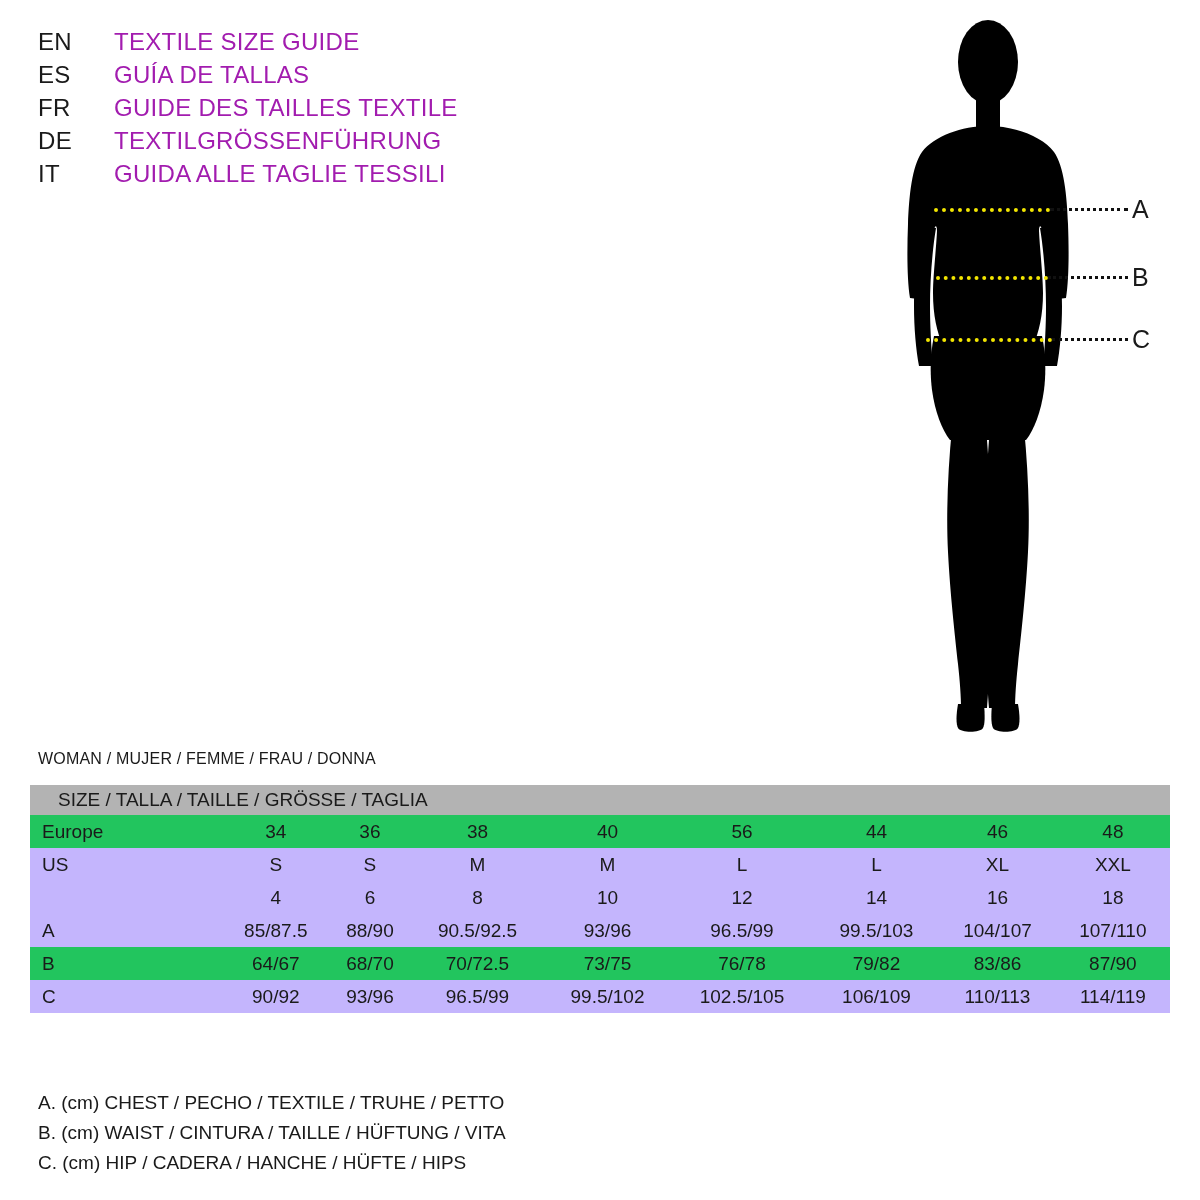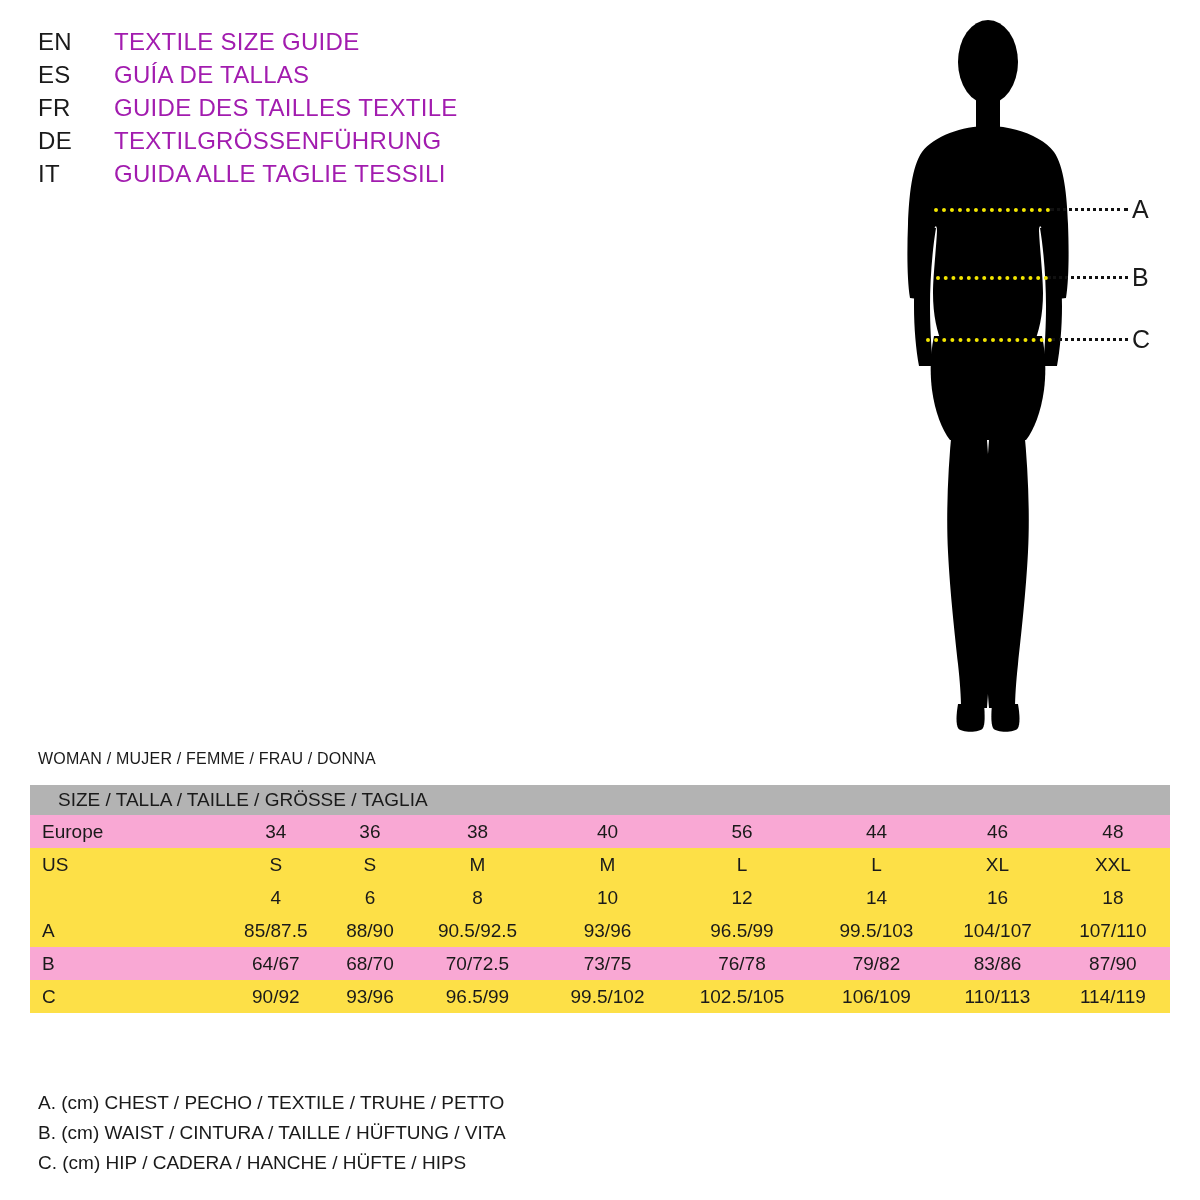--- a/index.html
+++ b/index.html
@@ -105,24 +105,24 @@
     width: 180px;
   }
   .header-row td {
     background: #b3b3b3;
     text-align: left;
     padding-left: 28px;
     height: 30px;
     font-size: 19px;
   }
   .row-alt td {
-    background: #fde047;
+    background: #c4b5fd;
   }
   .row-plain td {
-    background: #f9a8d4;
+    background: #22c55e;
   }
 
   
   .footnotes {
     position: absolute;
     left: 38px;
     top: 1088px;
     width: 700px;
   }
   .footnote {

